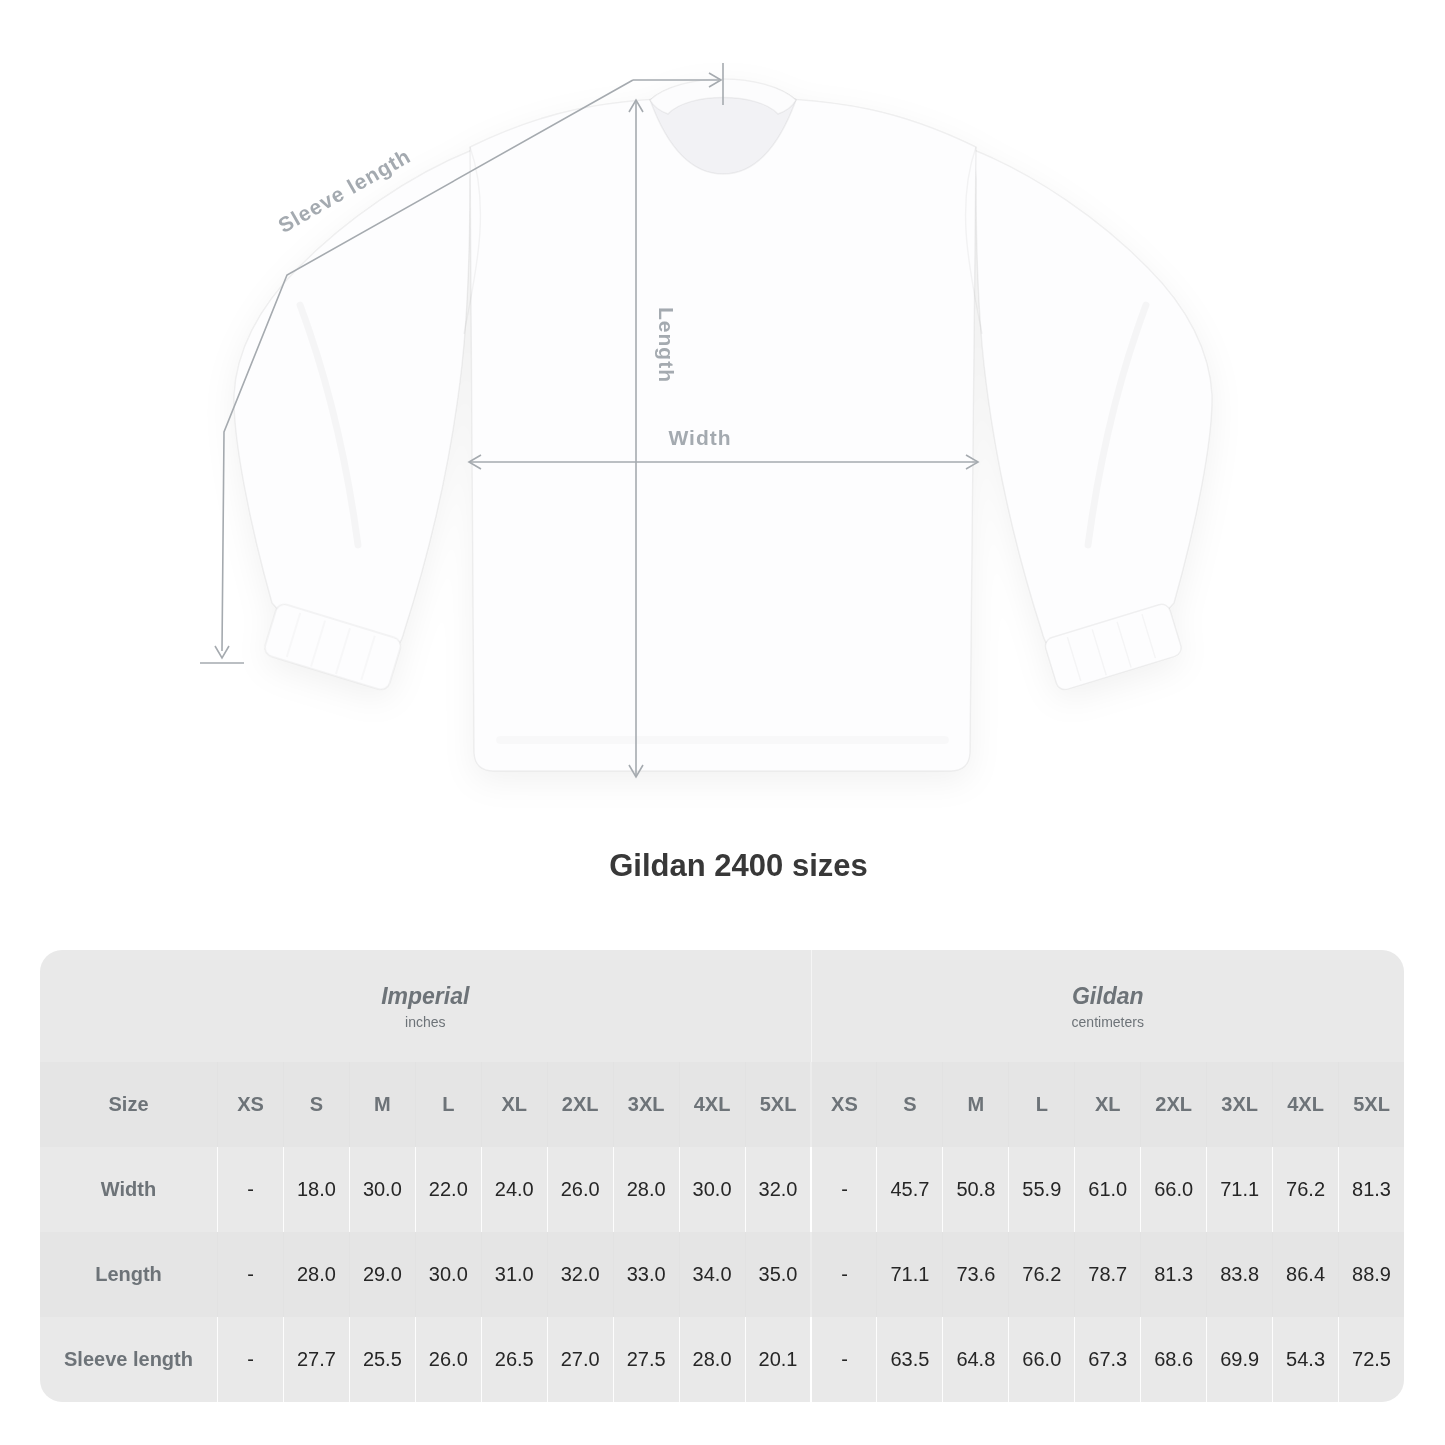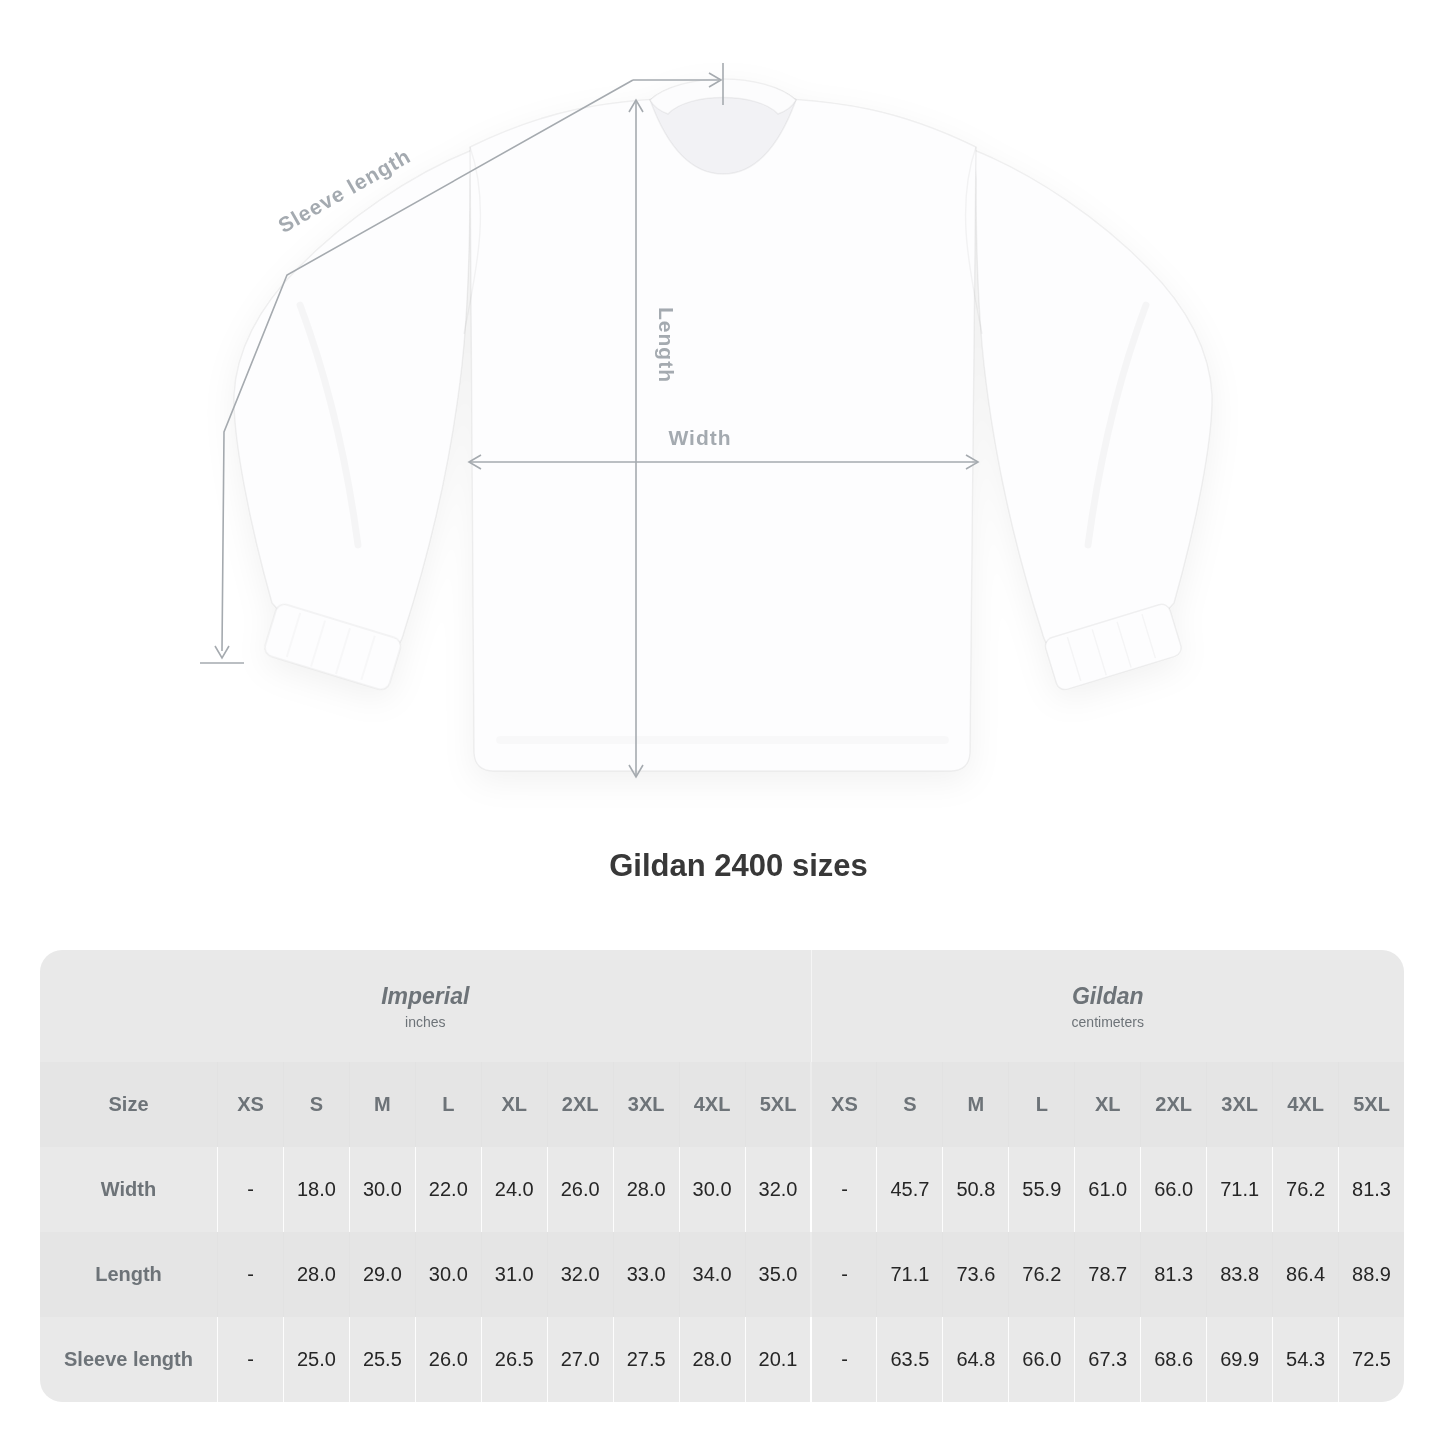--- a/index.html
+++ b/index.html
@@ -228,21 +228,21 @@
       <div class="cell val">78.7</div>
       <div class="cell val">81.3</div>
       <div class="cell val">83.8</div>
       <div class="cell val">86.4</div>
       <div class="cell val">88.9</div>
     </div>
 
     <div class="trow data-row row-gray">
       <div class="cell hd">Sleeve length</div>
       <div class="cell val">-</div>
-      <div class="cell val">25.0</div>
+      <div class="cell val">27.7</div>
       <div class="cell val">25.5</div>
       <div class="cell val">26.0</div>
       <div class="cell val">26.5</div>
       <div class="cell val">27.0</div>
       <div class="cell val">27.5</div>
       <div class="cell val">28.0</div>
       <div class="cell val">20.1</div>
       <div class="cell val sec-start">-</div>
       <div class="cell val">63.5</div>
       <div class="cell val">64.8</div>

